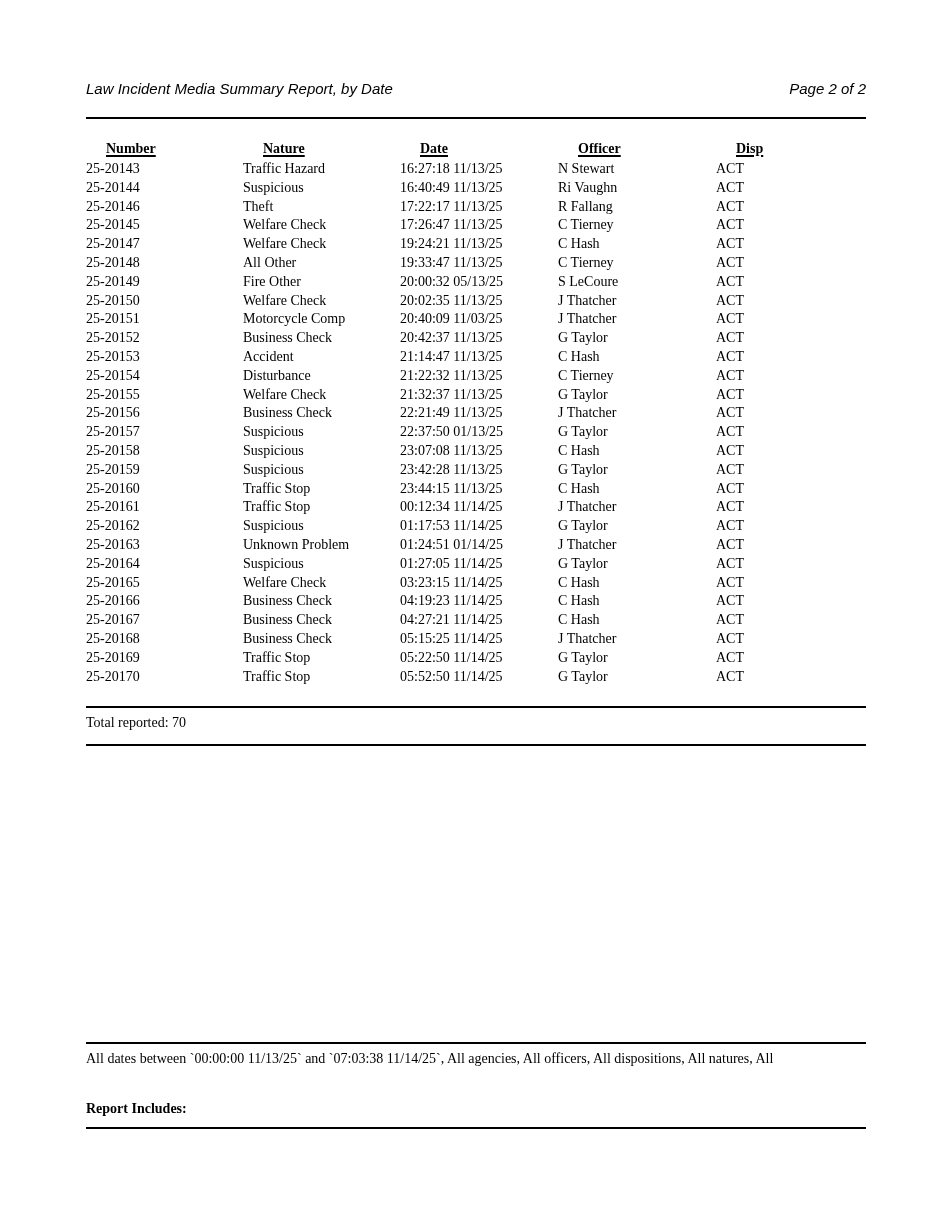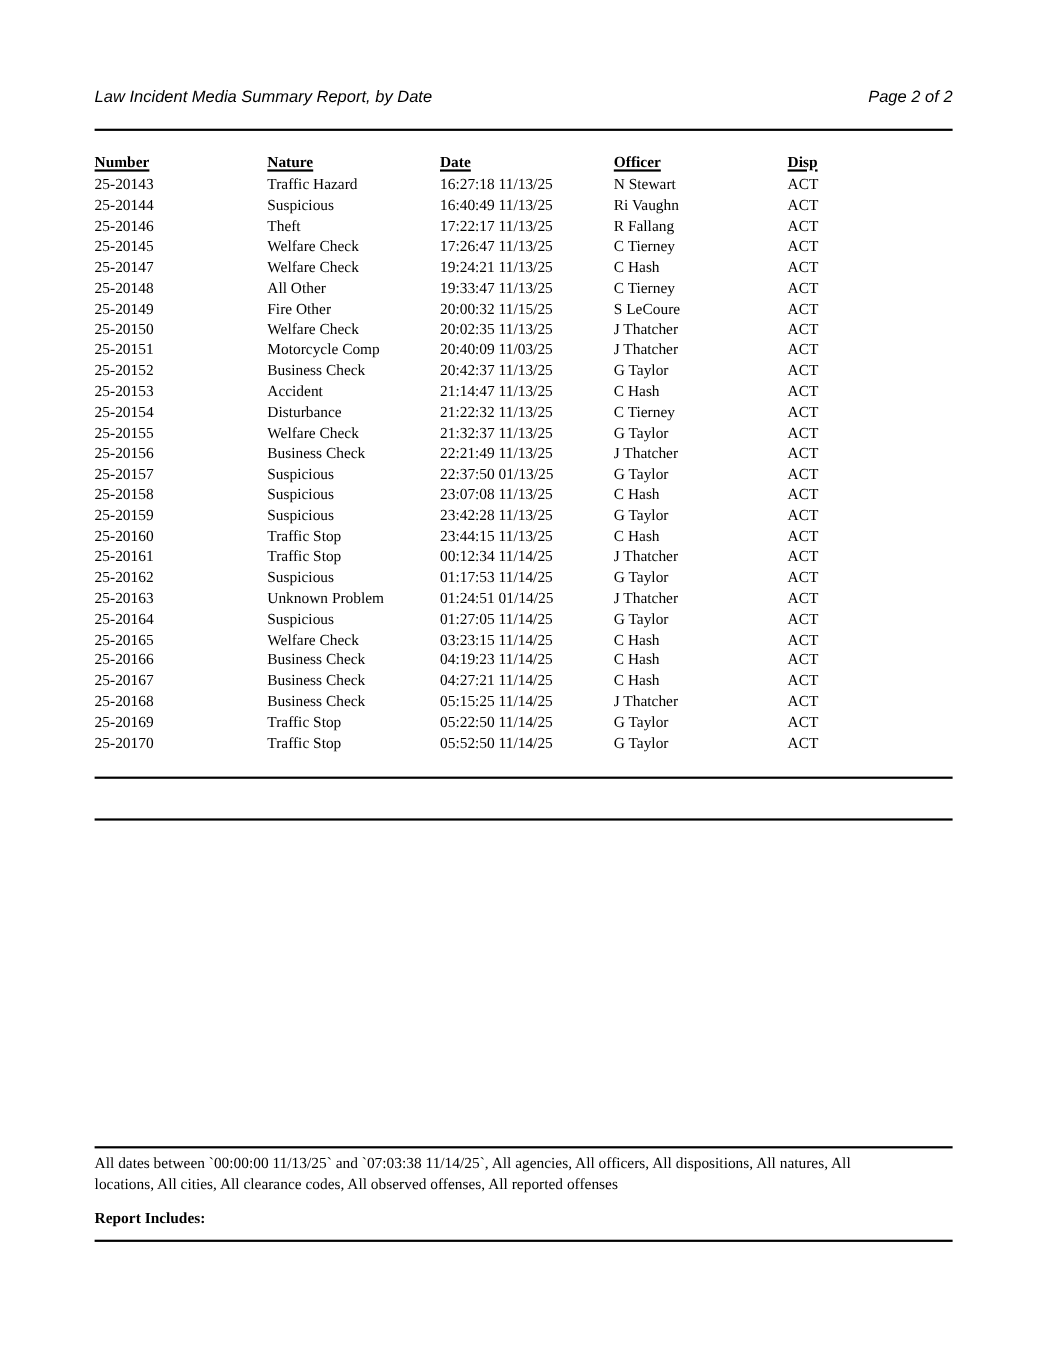--- a/index.html
+++ b/index.html
@@ -38,20 +38,21 @@
     grid-template-columns: 157px 157px 158px 158px 1fr;
     height: 18.8px;
     line-height: 18.8px;
     white-space: nowrap;
   }
   .thead { height: 22px; line-height: 22px; font-weight: bold; }
   .thead .cell span {
     text-decoration: underline;
     text-decoration-thickness: 1.5px;
     text-underline-offset: 2px;
+    margin-left: 20px;
   }
   .cell { overflow: visible; }
 
   
   .total-line { top: 715px; font-size: 14px; }
 
   
   .includes-heading { top: 1101px; font-size: 14px; font-weight: bold; }
   .includes-body { top: 1049px; font-size: 14px; line-height: 19px; white-space: nowrap; width: auto; }
 
@@ -122,21 +123,21 @@
         <div class="trow">
           <div class="cell">25-20148</div>
           <div class="cell">All Other</div>
           <div class="cell">19:33:47 11/13/25</div>
           <div class="cell">C Tierney</div>
           <div class="cell">ACT</div>
         </div>
         <div class="trow">
           <div class="cell">25-20149</div>
           <div class="cell">Fire Other</div>
-          <div class="cell">20:00:32 11/15/25</div>
+          <div class="cell">20:00:32 05/13/25</div>
           <div class="cell">S LeCoure</div>
           <div class="cell">ACT</div>
         </div>
         <div class="trow">
           <div class="cell">25-20150</div>
           <div class="cell">Welfare Check</div>
           <div class="cell">20:02:35 11/13/25</div>
           <div class="cell">J Thatcher</div>
           <div class="cell">ACT</div>
         </div>
@@ -277,24 +278,24 @@
           <div class="cell">25-20170</div>
           <div class="cell">Traffic Stop</div>
           <div class="cell">05:52:50 11/14/25</div>
           <div class="cell">G Taylor</div>
           <div class="cell">ACT</div>
         </div>
       </div>
   </div>
 
   <div class="rule rule-2"></div>
+  <div class="content total-line">Total reported: 70</div>
   <div class="rule rule-3"></div>
 
   <div class="rule rule-4"></div>
   <div class="content includes-heading">Report Includes:</div>
   <div class="content includes-body">
     <div>All dates between `00:00:00 11/13/25` and `07:03:38 11/14/25`, All agencies, All officers, All dispositions, All natures, All</div>
-    <div>locations, All cities, All clearance codes, All observed offenses, All reported offenses</div>
   </div>
 
   <div class="rule rule-5"></div>
 
 </div>
 
 </body></html>

